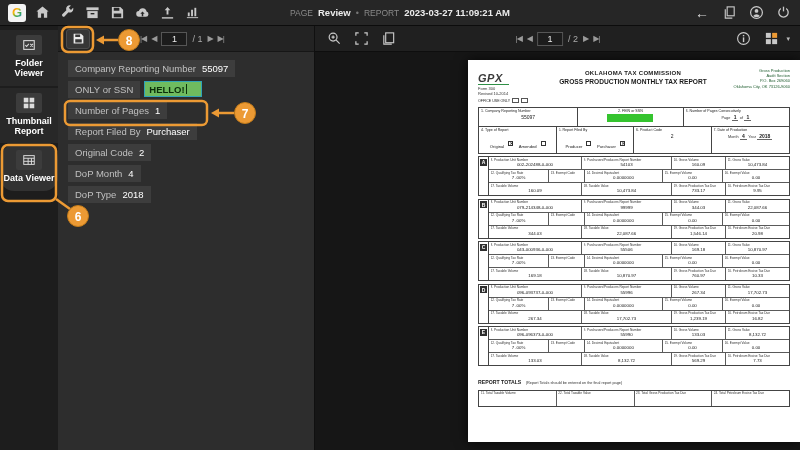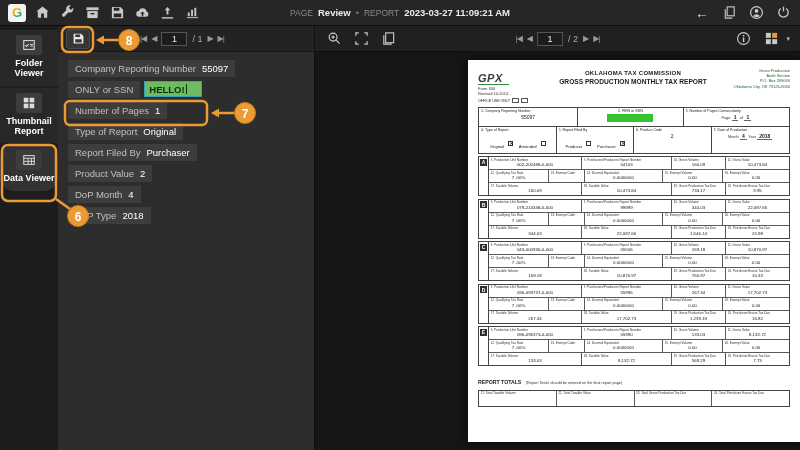--- a/index.html
+++ b/index.html
@@ -258,33 +258,27 @@
               </span>
             </div>
             <div class="field-row">
               <span class="chip">
                 <span class="f-label">Number of Pages</span>
                 <span class="f-value">1</span>
               </span>
             </div>
             <div class="field-row">
               <span class="chip">
-                <span class="f-label">Type of Report</span>
-                <span class="f-value">Original</span>
-              </span>
-            </div>
-            <div class="field-row">
-              <span class="chip">
                 <span class="f-label">Report Filed By</span>
                 <span class="f-value">Purchaser</span>
               </span>
             </div>
             <div class="field-row">
               <span class="chip">
-                <span class="f-label">Product Value</span>
+                <span class="f-label">Original Code</span>
                 <span class="f-value">2</span>
               </span>
             </div>
             <div class="field-row">
               <span class="chip">
                 <span class="f-label">DoP Month</span>
                 <span class="f-value">4</span>
               </span>
             </div>
             <div class="field-row">

